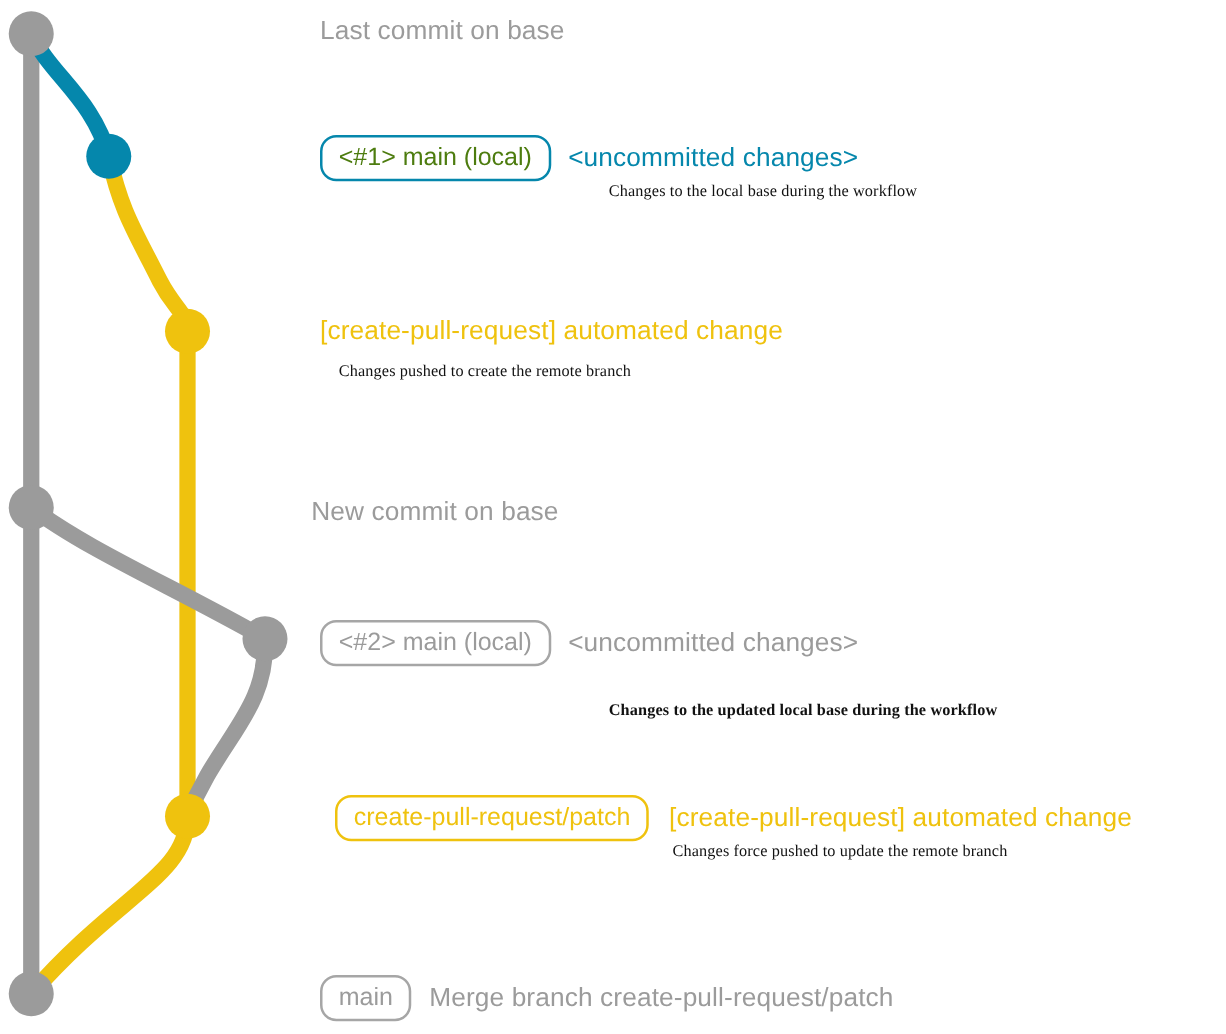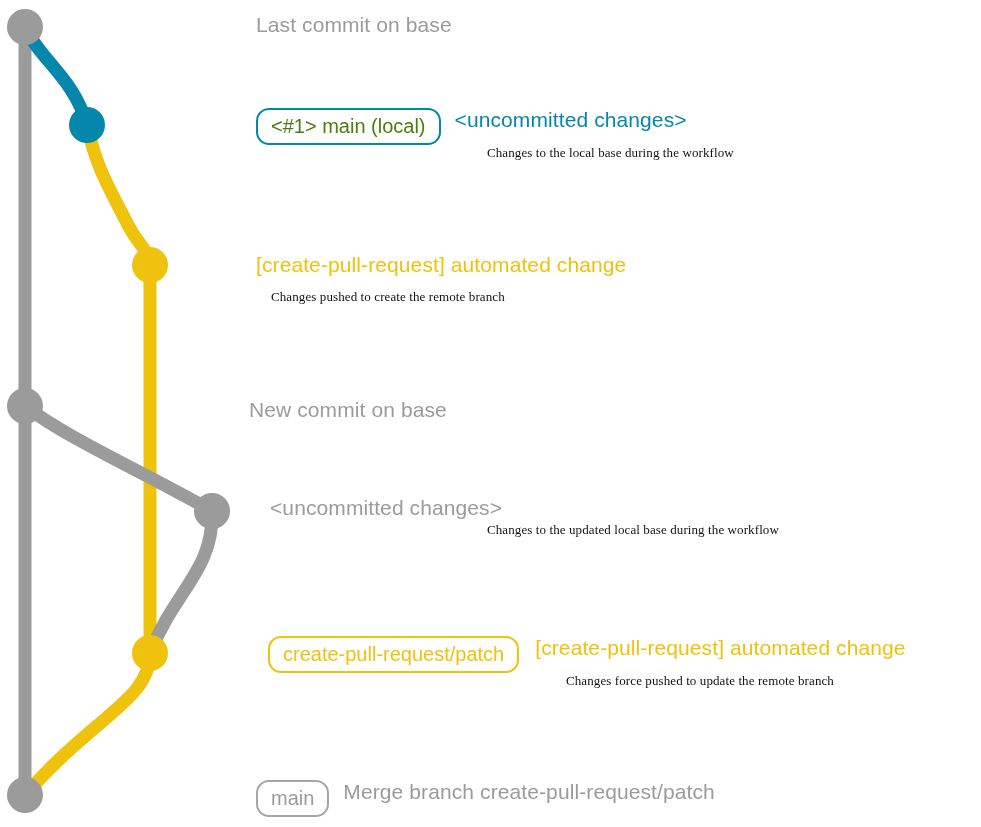--- a/index.html
+++ b/index.html
@@ -20,20 +20,21 @@
     position: absolute;
     left: 0;
     top: 0;
     width: 981px;
     height: 827px;
   }
 
   .row {
     position: absolute;
     display: flex;
+    align-items: center;
   }
 
   
   .headline {
     font-size: 21px;
     font-family: "Liberation Sans", sans-serif;
     white-space: nowrap;
     letter-spacing: 0.1px;
   }
   .headline.gray   { color: #9b9b9b; }
@@ -110,29 +111,30 @@
 <div class="row" style="left:256px; top:253px;">
   <span class="headline yellow">[create-pull-request] automated change</span>
 </div>
 <div class="subtext" style="left:271px; top:289px;">Changes pushed to create the remote branch</div>
 
 <div class="row" style="left:249px; top:398px;">
   <span class="headline gray">New commit on base</span>
 </div>
 
 <div class="row" style="left:256px; top:496px;">
+  <span class="badge gray">&lt;#2&gt; main (local)</span>
   <span class="badge-gap"></span>
   <span class="headline gray">&lt;uncommitted changes&gt;</span>
 </div>
-<div class="subtext" style="left:487px; top:522px;">Changes to the updated local base during the workflow</div>
+<div class="subtext" style="left:487px; top:560px;font-weight:bold;">Changes to the updated local base during the workflow</div>
 
 <div class="row" style="left:256px; top:636px;padding-left:12px;">
   <span class="badge yellow">create-pull-request/patch</span>
   <span class="badge-gap wide"></span>
   <span class="headline yellow">[create-pull-request] automated change</span>
 </div>
-<div class="subtext" style="left:566px; top:673px;">Changes force pushed to update the remote branch</div>
+<div class="subtext" style="left:538px; top:673px;">Changes force pushed to update the remote branch</div>
 
 <div class="row" style="left:256px; top:780px;">
   <span class="badge gray">main</span>
   <span class="badge-gap"></span>
   <span class="headline gray">Merge branch create-pull-request/patch</span>
 </div>
 
 </body></html>

